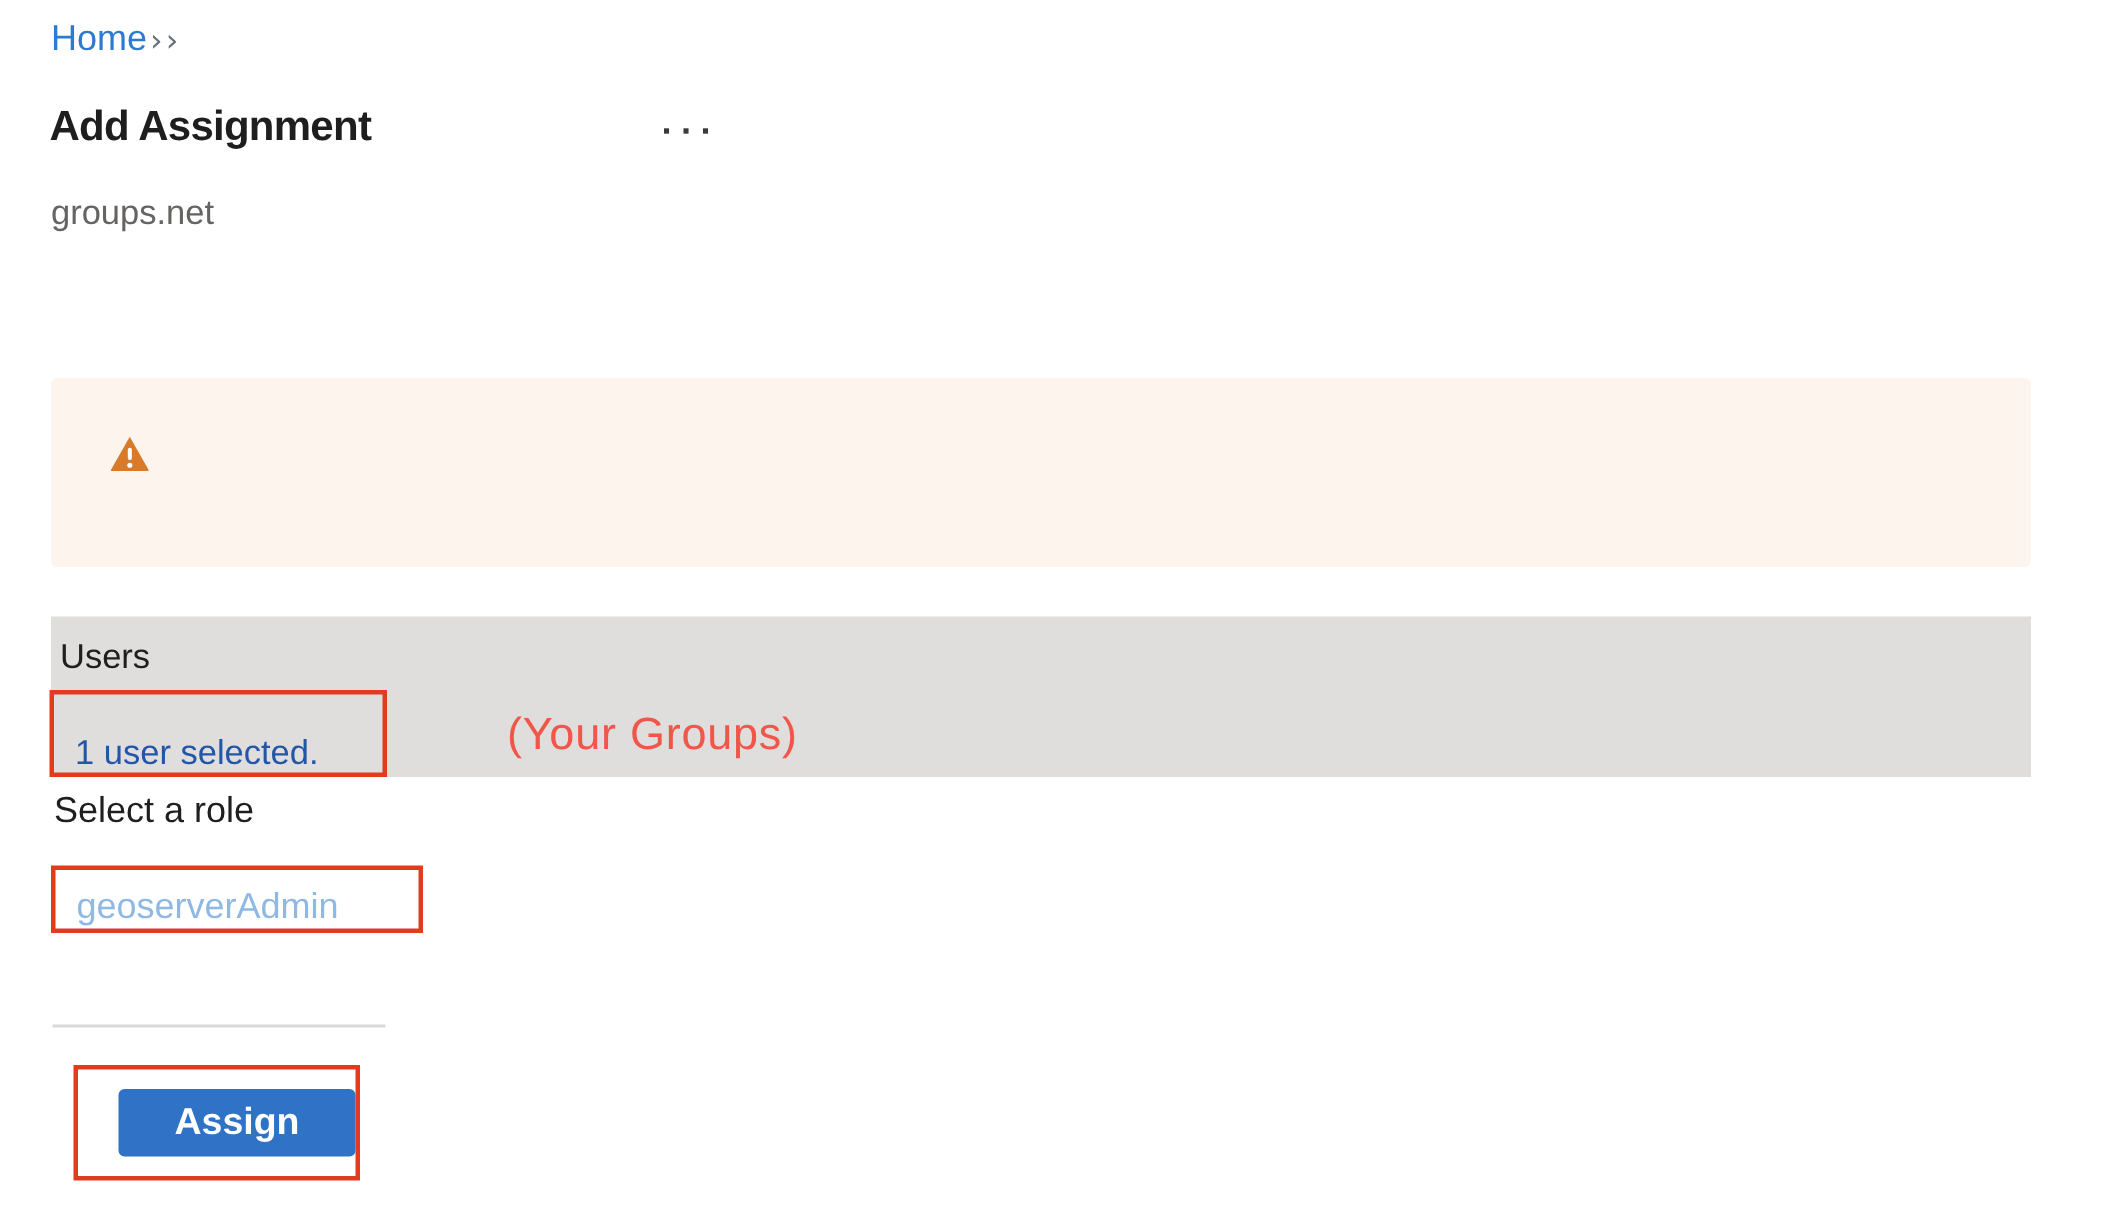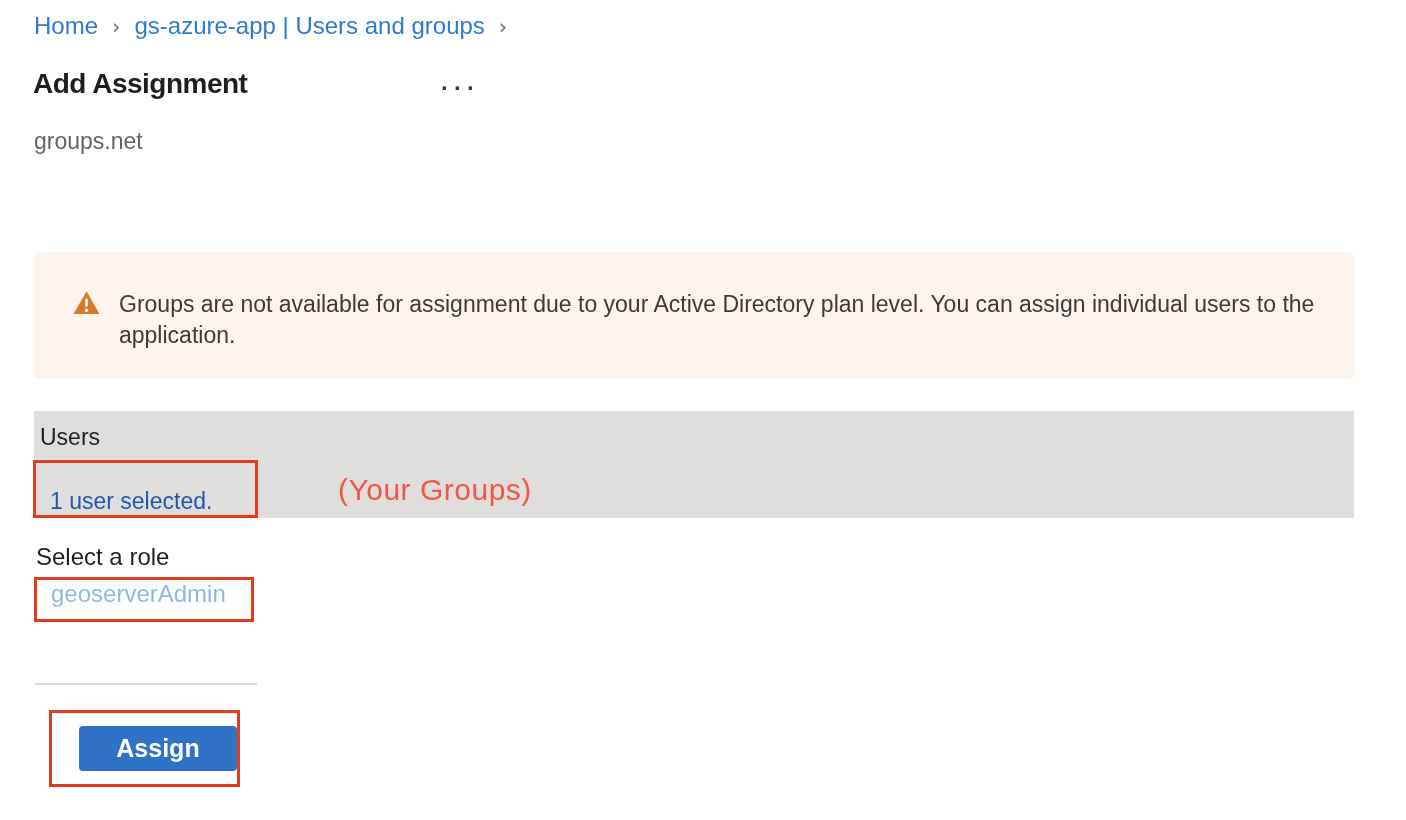--- a/index.html
+++ b/index.html
@@ -6,21 +6,21 @@
   html, body {
     width: 1406px; height: 820px;
     background: #ffffff;
     font-family: "Liberation Sans", "DejaVu Sans", sans-serif;
     position: relative;
     overflow: hidden;
   }
   
   .breadcrumb {
     position: absolute; top: 12px; left: 34px;
-    display: flex; align-items: center; gap: 14px;
+    display: flex; align-items: center; gap: 2px;
     font-size: 24px;
   }
   .breadcrumb a {
     color: #2d7ad1; text-decoration: none; cursor: pointer;
   }
   .crumb-sep {
     color: #69707a; font-size: 21px; padding-top: 2px;
     font-family: "DejaVu Sans", sans-serif;
   }
   
@@ -73,25 +73,25 @@
     display: flex; align-items: flex-end; padding-left: 14px;
   }
   .your-account {
     position: absolute; left: 338px; top: 473px;
     font-size: 30px; color: #f0564a;
     letter-spacing: 0.5px;
   }
   
   .role-label {
     position: absolute; top: 527px; left: 36px;
-    font-size: 24px; color: #201f1e; margin-top: 16px;
+    font-size: 24px; color: #201f1e;
   }
   .anno-box-role {
-    left: 34px; top: 577px; width: 220px; height: 45px;
-    display: flex; align-items: flex-start; padding-left: 14px;
+    left: 34px; top: 577px; width: 248px; height: 45px;
+    display: flex; align-items: flex-end; padding-left: 14px;
   }
   .role-link {
     font-size: 24px; color: #8fb8e3; text-decoration: none; cursor: pointer;
   }
   
   .divider {
     position: absolute; top: 683px; left: 35px;
     width: 222px; height: 2px; background: #d9d9d9;
   }
   .anno-box-assign {
@@ -107,37 +107,35 @@
     cursor: pointer;
     display: flex; align-items: center; justify-content: center;
   }
 </style>
 </head>
 <body>
 
 <nav class="breadcrumb">
   <a href="#">Home</a>
   <span class="crumb-sep">›</span>
-  <a href="#">gs-azure-app | Users and groups</a>
   <span class="crumb-sep">›</span>
 </nav>
 
 <h1 class="page-title">Add Assignment</h1>
 <button class="more-options">···</button>
 <div class="subtitle">groups.net</div>
 
 <div class="banner">
   <span class="banner-icon">
     <svg width="27" height="25" viewBox="0 0 27 25">
       <path d="M13.5 1.2 L26 23.2 Q26.4 24 25.5 24 L1.5 24 Q0.6 24 1 23.2 Z" fill="#d97a29"></path>
       <rect x="12.2" y="8.5" width="2.7" height="8.2" rx="1.3" fill="#ffffff"></rect>
       <circle cx="13.55" cy="20.2" r="1.7" fill="#ffffff"></circle>
     </svg>
   </span>
-  <p class="banner-text">Groups are not available for assignment due to your Active Directory plan level. You can assign individual users to the application.</p>
 </div>
 
 <div class="users-band">
   <span class="users-label">Users</span>
 </div>
 
 <div class="anno-box anno-box-users">
   <a href="#" class="users-link">1 user selected.</a>
 </div>
 

